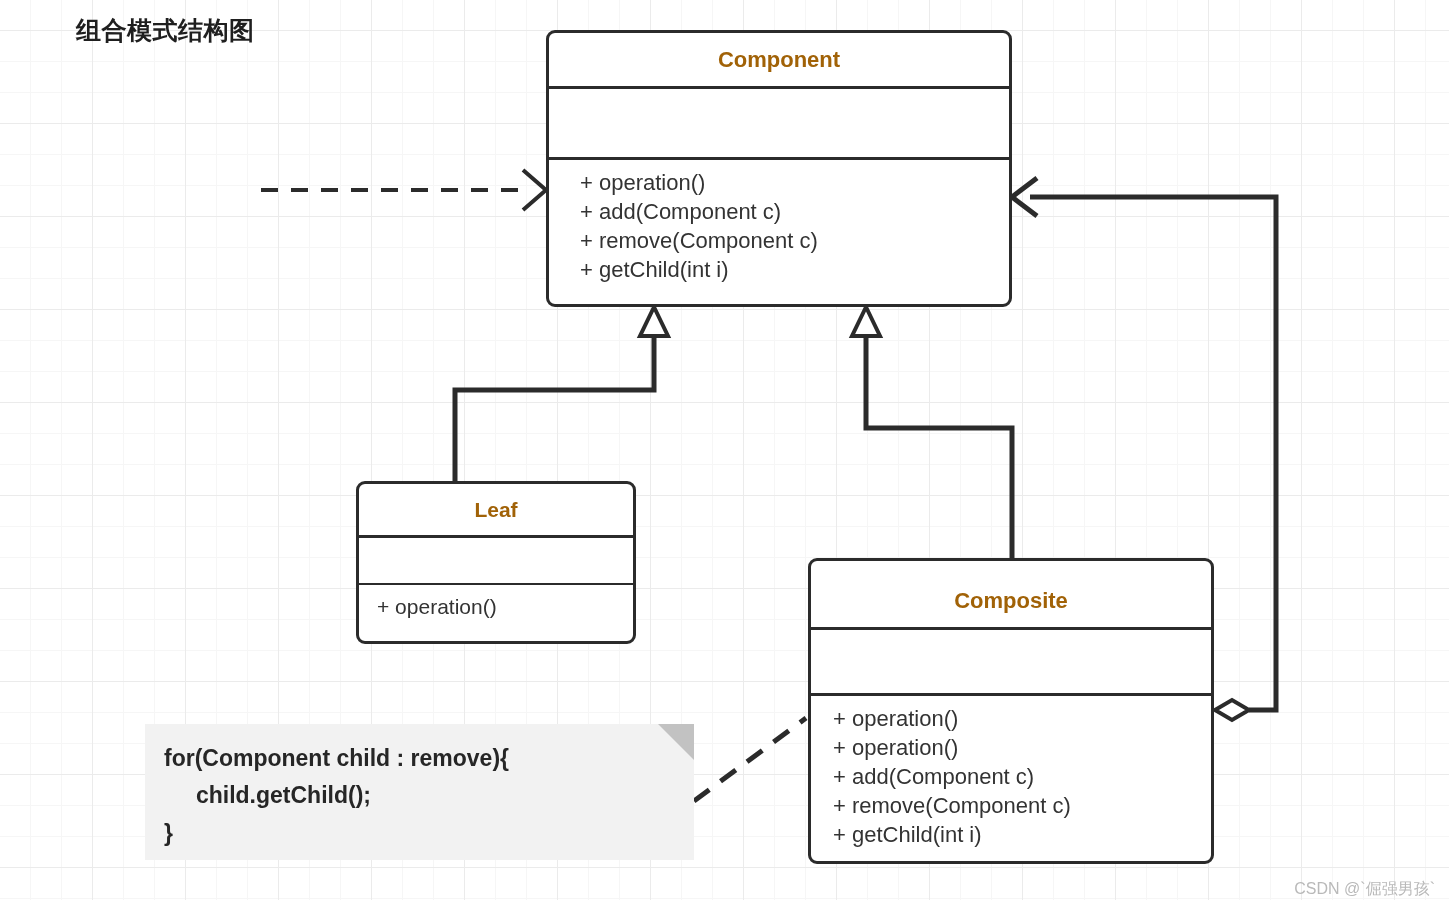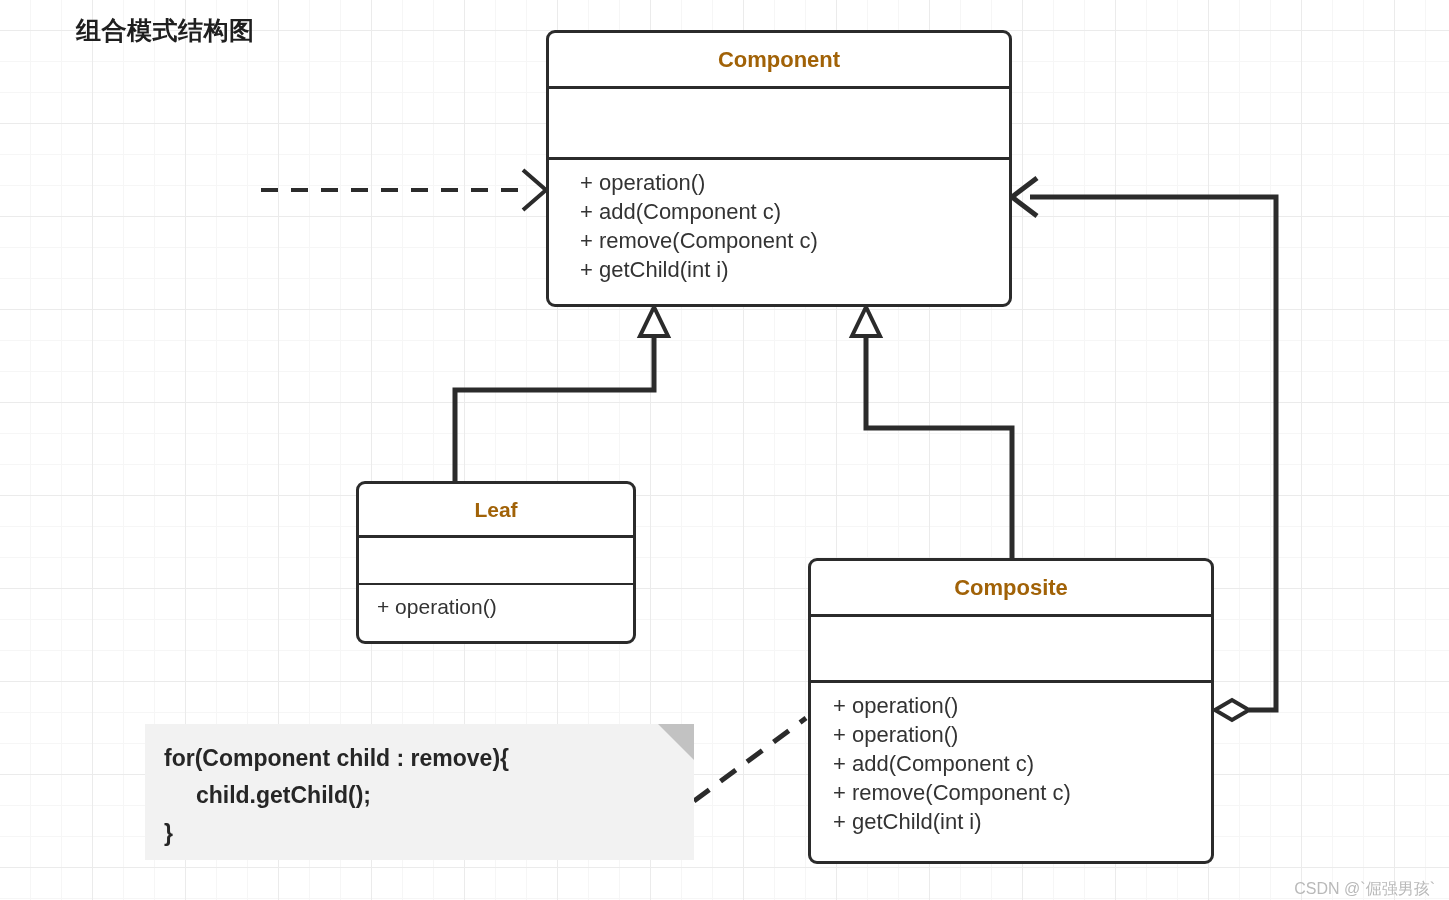--- a/index.html
+++ b/index.html
@@ -92,21 +92,21 @@
   #box-component .uml-methods { font-size: 22px; padding-top: 8px; }
 
   
   #box-leaf { left: 324px; top: 481px; width: 280px; height: 163px; margin-left: 32px; }
   #box-leaf .uml-title { height: 51px; font-size: 21px; }
   #box-leaf .uml-attrs { height: 45px; }
   #box-leaf .uml-methods { font-size: 21px; padding-top: 8px; padding-left: 18px; }
 
   
   #box-composite { left: 808px; top: 558px; width: 406px; height: 306px; }
-  #box-composite .uml-title { height: 53px; font-size: 22px; }
+  #box-composite .uml-title { height: 53px; font-size: 22px; margin-top: 13px; }
   #box-composite .uml-attrs { height: 63px; }
   #box-composite .uml-methods { font-size: 22px; padding-top: 8px; padding-left: 22px; }
 
   
   #note-box {
     position: absolute;
     left: 145px;
     top: 724px;
     width: 549px;
     height: 136px;

